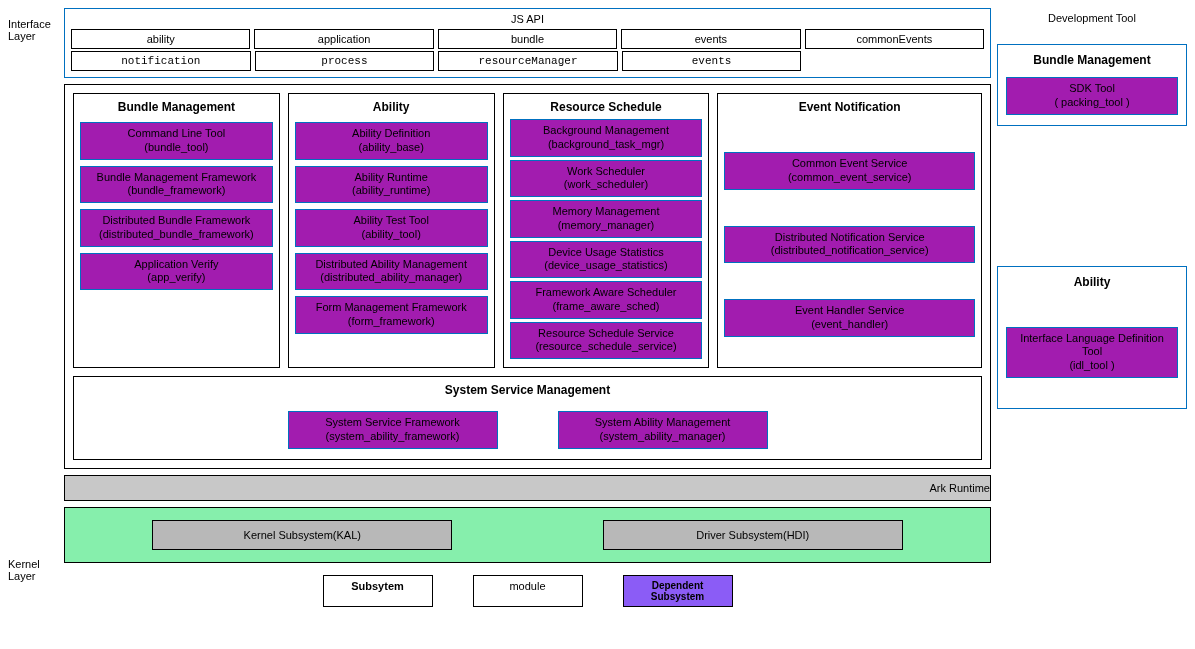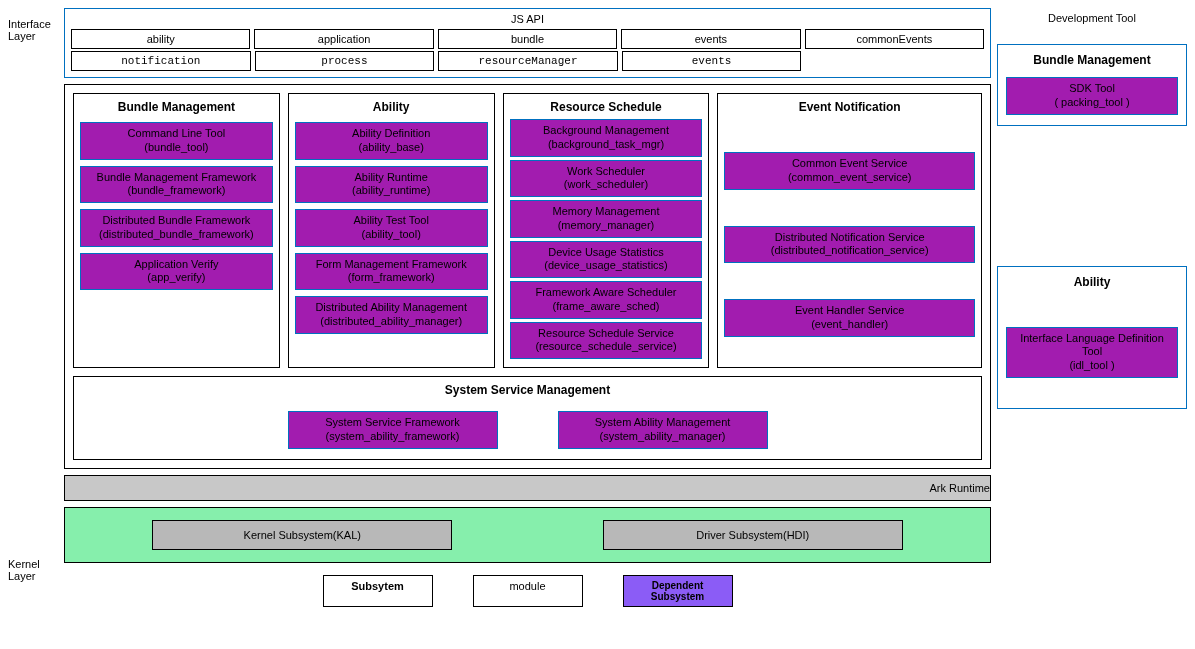--- a/index.html
+++ b/index.html
@@ -139,22 +139,22 @@
           <div class="module"><span>Bundle Management Framework</span><span class="pkg">(bundle_framework)</span></div>
           <div class="module"><span>Distributed Bundle Framework</span><span class="pkg">(distributed_bundle_framework)</span></div>
           <div class="module"><span>Application Verify</span><span class="pkg">(app_verify)</span></div>
         </div>
 
         <div class="subsys">
           <div class="subsys-title">Ability</div>
           <div class="module"><span>Ability Definition</span><span class="pkg">(ability_base)</span></div>
           <div class="module"><span>Ability Runtime</span><span class="pkg">(ability_runtime)</span></div>
           <div class="module"><span>Ability Test Tool</span><span class="pkg">(ability_tool)</span></div>
+          <div class="module"><span>Distributed Ability Management</span><span class="pkg">(distributed_ability_manager)</span></div>
           <div class="module"><span>Form Management Framework</span><span class="pkg">(form_framework)</span></div>
-          <div class="module"><span>Distributed Ability Management</span><span class="pkg">(distributed_ability_manager)</span></div>
         </div>
 
         <div class="subsys" style="gap:3px;">
           <div class="subsys-title">Resource Schedule</div>
           <div class="module"><span>Background Management</span><span class="pkg">(background_task_mgr)</span></div>
           <div class="module"><span>Work Scheduler</span><span class="pkg">(work_scheduler)</span></div>
           <div class="module"><span>Memory Management</span><span class="pkg">(memory_manager)</span></div>
           <div class="module"><span>Device Usage Statistics</span><span class="pkg">(device_usage_statistics)</span></div>
           <div class="module"><span>Framework Aware Scheduler</span><span class="pkg">(frame_aware_sched)</span></div>
           <div class="module"><span>Resource Schedule Service</span><span class="pkg">(resource_schedule_service)</span></div>

